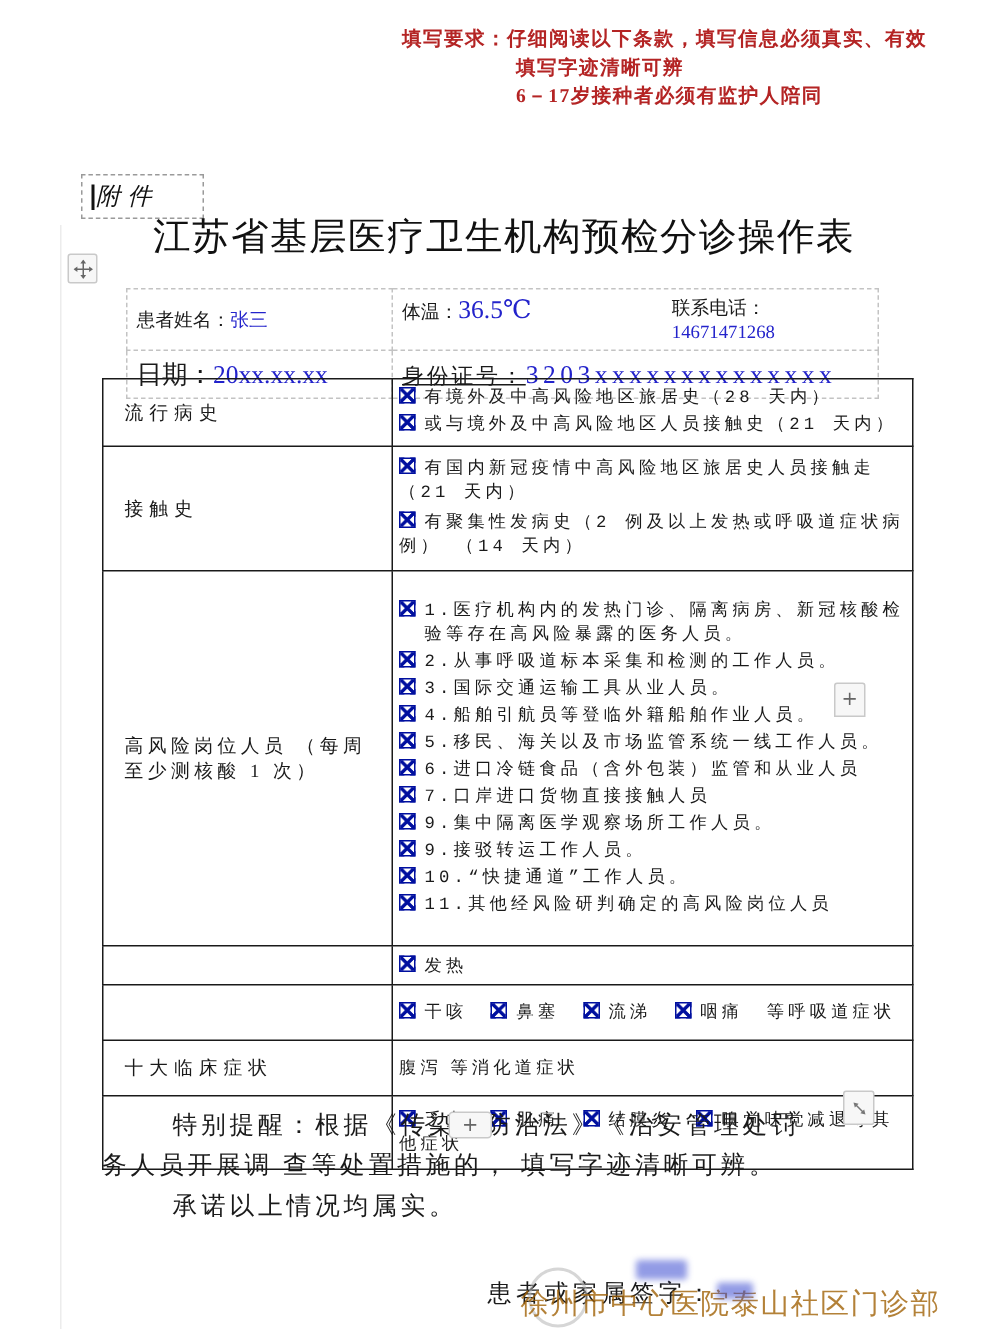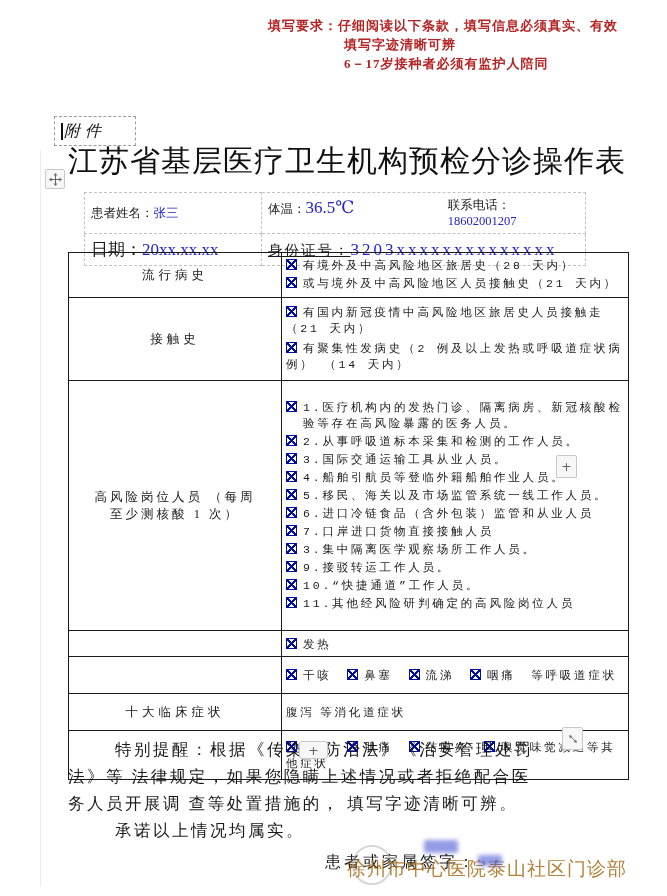--- a/index.html
+++ b/index.html
@@ -11,22 +11,22 @@
   .notice{position:absolute;left:268px;top:16px;font-size:13px;font-weight:bold;
           color:#b42424;line-height:19px;letter-spacing:1px;}
   .notice .row1{white-space:nowrap;}
   .notice .ind{margin-left:76px;white-space:nowrap;}
   
   .attach{position:absolute;left:54px;top:116px;width:74px;height:28px;
           border:1px dashed #9a9a9a;display:flex;align-items:center;padding-left:6px;
           font-size:16px;letter-spacing:5px;color:#111;font-style:italic;}
   .caret{width:2px;height:17px;background:#111;margin-right:1px;}
   
-  .title{position:absolute;left:68px;top:141px;width:502px;text-align:center;
-         font-size:30px;letter-spacing:1px;color:#111;white-space:nowrap;}
+  .title{position:absolute;left:68px;top:141px;width:502px;text-align:right;
+         font-size:25px;letter-spacing:1px;color:#111;white-space:nowrap;}
   
   .guide{position:absolute;left:40px;top:150px;width:1px;height:736px;background:#ececec;}
   
   .handle{position:absolute;background:#f7f7f7;border:1px solid #c9c9c9;border-radius:2px;
           display:flex;align-items:center;justify-content:center;color:#666;}
   .move-handle{left:45px;top:169px;width:18px;height:18px;}
   .plus-btn{font-family:"DejaVu Sans",sans-serif;font-size:13px;line-height:1;}
   .plus-btn::before{content:"+";}
   .plus-right{left:556px;top:455px;width:19px;height:21px;border-radius:2px 2px 0 0;}
   .plus-mid{left:299px;top:741px;width:27px;height:16px;border-radius:3px;}
@@ -41,22 +41,22 @@
   .f12{font-size:12.5px;}
   .f11{font-size:17px;}
   .idlbl{font-size:14.5px;letter-spacing:2px;text-decoration:underline;}
   .idval{font-size:17px;letter-spacing:3px;color:#2323cb;}
   .temp-row{display:flex;}
   .temp-part{width:180px;}
   
   .main-table{position:absolute;left:68px;top:252px;width:502px;border-collapse:collapse;
               table-layout:fixed;}
   .main-table td{border:1px solid #1a1a1a;vertical-align:middle;padding:3px 4px;}
-  .main-table td.hd{width:164px;text-align:center;font-size:12.5px;letter-spacing:4px;
-                    padding:3px 24px;}
+  .main-table td.hd{width:164px;font-size:12.5px;letter-spacing:4px;
+                    padding:3px 14px;}
   .main-table td.cell{width:338px;font-size:11.5px;letter-spacing:2.8px;line-height:16px;
                       vertical-align:middle;}
   .main-table td.dash-top{border-top:1px dashed #b5b5b5;}
   .item{margin:2px 0;font-family:Liberation Mono, monospace;}
   .hang{padding-left:17px;text-indent:-17px;}
   .gap{margin:4px 0;}
   .cb{display:inline-block;width:9px;height:9px;border:1px solid #000f9f;margin-right:6px;
       vertical-align:-1px;text-indent:0;
       background:
         linear-gradient(45deg,transparent 40%,#000f9f 40%,#000f9f 60%,transparent 60%),
@@ -111,21 +111,21 @@
       <tr>
     <td class="c1 f12">
       <span class="lbl">患者姓名：</span><span class="val">张三</span>
     </td>
     <td class="f12">
       <div class="temp-row">
         <div class="temp-part">
           <span class="lbl">体温：</span><span class="val f11">36.5℃</span>
         </div>
         <div>
-          <span class="lbl">联系电话：</span><span class="val">18602001207</span>
+          <span class="lbl">联系电话：</span><span class="val">14671471268</span>
         </div>
       </div>
     </td>
   </tr>
   <tr>
     <td class="c1 f11">
       <span class="lbl">日期：</span><span class="val">20xx.xx.xx</span>
     </td>
     <td>
       <span class="lbl idlbl">身份证号：</span><span class="idval">3203xxxxxxxxxxxxxx</span>
@@ -156,21 +156,21 @@
   <tr>
     <td class="hd" style="height:243px;letter-spacing:3px;">高风险岗位人员 （每周至少测核酸 1 次）</td>
     <td class="cell">
       <div class="item hang"><span class="cb"></span><span>1.医疗机构内的发热门诊、隔离病房、新冠核酸检验等存在高风险暴露的医务人员。</span></div>
       <div class="item hang"><span class="cb"></span><span>2.从事呼吸道标本采集和检测的工作人员。</span></div>
       <div class="item hang"><span class="cb"></span><span>3.国际交通运输工具从业人员。</span></div>
       <div class="item hang"><span class="cb"></span><span>4.船舶引航员等登临外籍船舶作业人员。</span></div>
       <div class="item hang"><span class="cb"></span><span>5.移民、海关以及市场监管系统一线工作人员。</span></div>
       <div class="item hang"><span class="cb"></span><span>6.进口冷链食品（含外包装）监管和从业人员</span></div>
       <div class="item hang"><span class="cb"></span><span>7.口岸进口货物直接接触人员</span></div>
-      <div class="item hang"><span class="cb"></span><span>3.集中隔离医学观察场所工作人员。</span></div>
+      <div class="item hang"><span class="cb"></span><span>9.集中隔离医学观察场所工作人员。</span></div>
       <div class="item hang"><span class="cb"></span><span>9.接驳转运工作人员。</span></div>
       <div class="item hang"><span class="cb"></span><span>10.“快捷通道”工作人员。</span></div>
       <div class="item hang"><span class="cb"></span><span>11.其他经风险研判确定的高风险岗位人员</span></div>
     </td>
   </tr>
 
   <tr>
     <td class="hd" style="height:19px"></td>
     <td class="cell">
       <span class="cb"></span><span>发热</span>
@@ -211,21 +211,20 @@
 <div class="handle resize-handle">
   <svg width="12" height="12" viewBox="0 0 12 12">
     <path d="M3.5 3.5l5 5" stroke="#777" stroke-width="1" fill="none"></path>
     <path d="M2 2l3.4 0.9L2.9 5.4z" fill="#777"></path>
     <path d="M10 10L6.6 9.1 9.1 6.6z" fill="#777"></path>
   </svg>
 </div>
 
 <div class="reminder">
   <div class="indent">特别提醒：根据《传染病防治法》《治安管理处罚</div>
-  <div>法》等  法律规定，如果您隐瞒上述情况或者拒绝配合医</div>
   <div>务人员开展调 查等处置措施的， 填写字迹清晰可辨。</div>
   <div class="indent">承诺以上情况均属实。</div>
 </div>
 <div class="handle plus-btn plus-mid"></div>
 
 <div class="sig-label">患者或家属签字：</div>
 <div class="wm-circle"></div>
 <div class="watermark">徐州市中心医院泰山社区门诊部</div>
 <div class="stamp stamp1"></div>
 <div class="stamp stamp2"></div>

